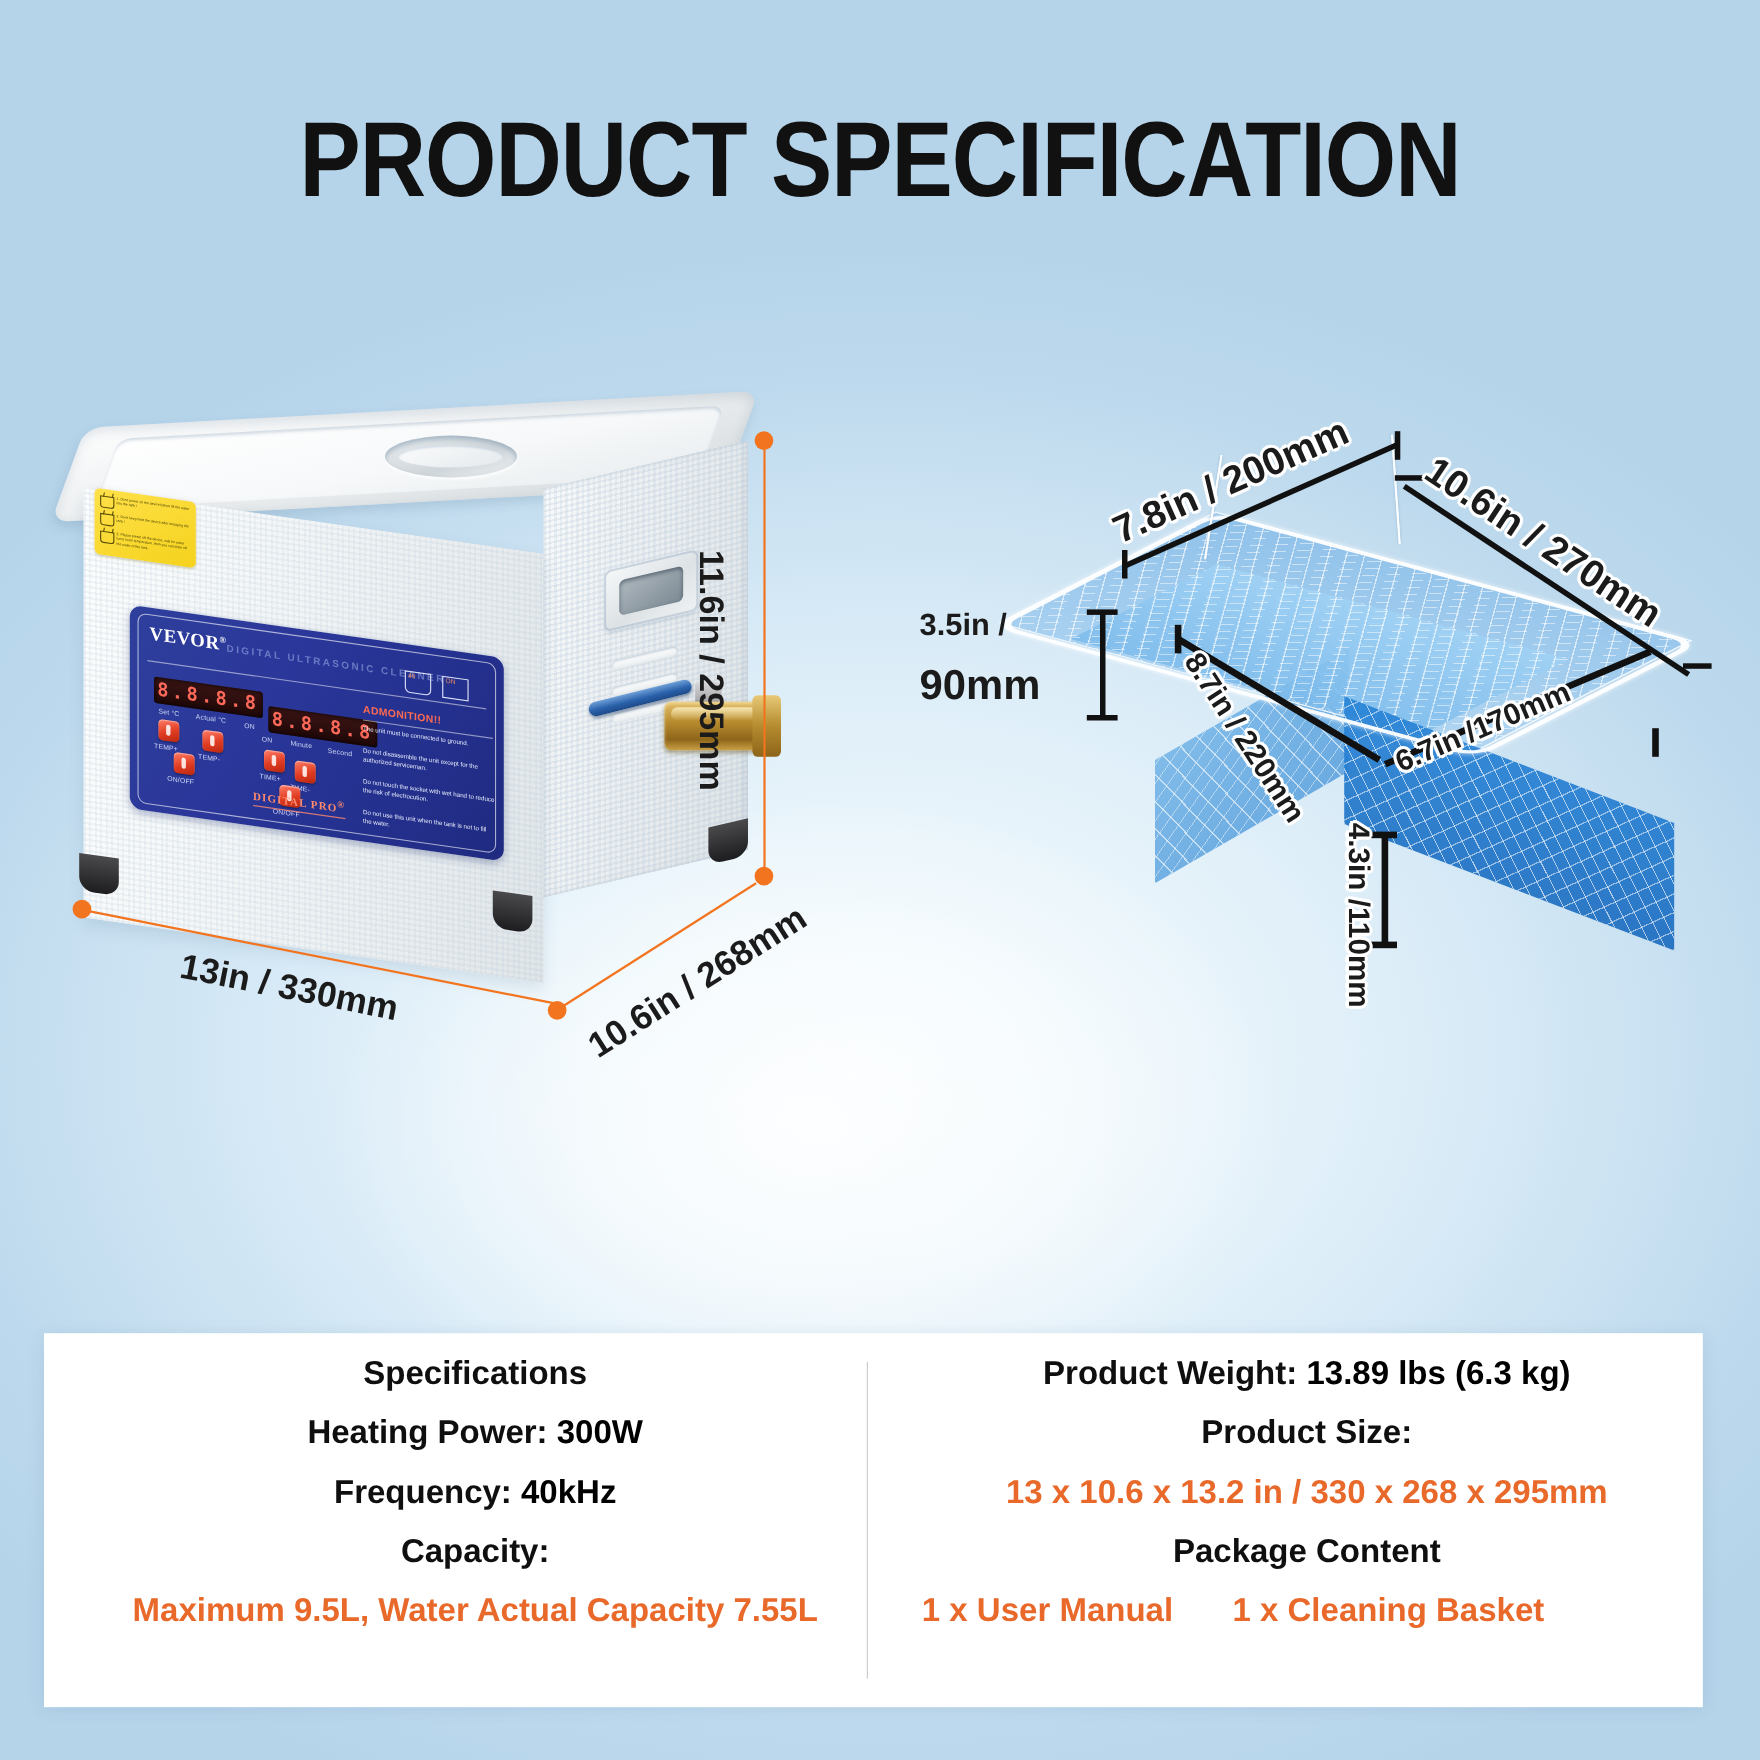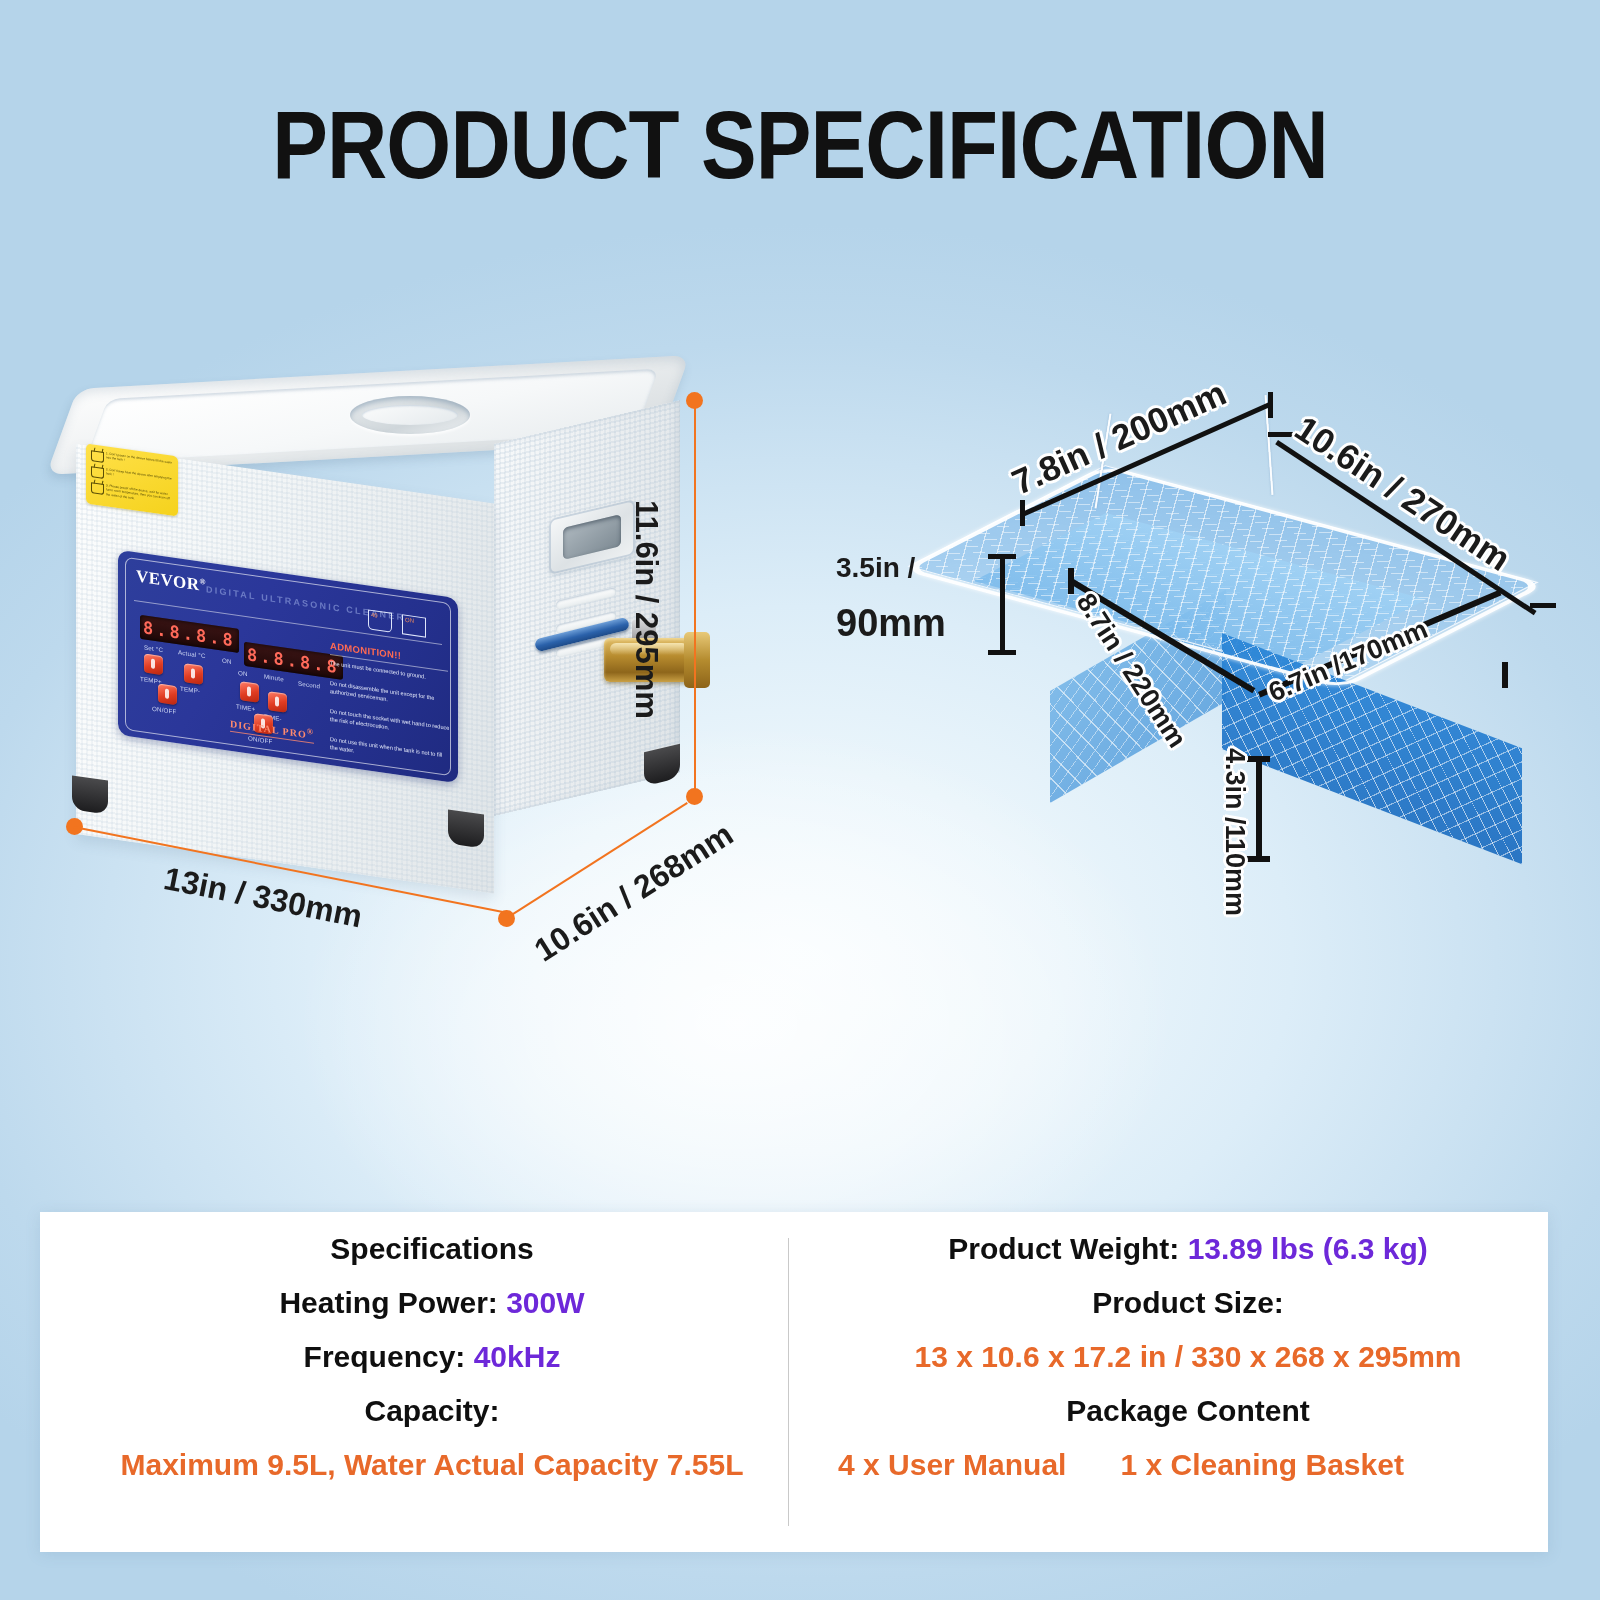--- a/index.html
+++ b/index.html
@@ -225,21 +225,21 @@
   
   #spec{
     position:absolute;left:40px;top:1212px;width:1508px;height:340px;
     background:#fff;box-shadow:0 2px 14px rgba(90,125,160,.16);
   }
   .spec-div{position:absolute;left:748px;top:26px;width:1px;height:288px;background:#c9c9c9;}
   .col{position:absolute;top:22px;text-align:center;}
   .col.left{left:52px;width:680px;}
   .col.right{left:798px;width:700px;}
   .srow{font-size:30px;font-weight:bold;color:#0f0f0f;line-height:1.0;margin-bottom:24px;white-space:nowrap;}
-  .srow .v{color:#6d28d9;}
+  .srow .v{color:#000000;}
   .srow.orange{color:#e8692a;}
   .srow.wide{font-size:30px;}
   .pkg{display:flex;gap:54px;}
 </style>
 </head>
 <body>
 
 <div id="stage">
 
   <div class="title">PRODUCT SPECIFICATION</div>
@@ -406,22 +406,22 @@
       </div>
       <div class="srow">Capacity:</div>
       <div class="srow orange">Maximum 9.5L, Water Actual Capacity 7.55L</div>
     </div>
 
     <div class="col right">
       <div class="srow">
         <span>Product Weight: </span><span class="v">13.89 lbs (6.3 kg)</span>
       </div>
       <div class="srow">Product Size:</div>
-      <div class="srow orange wide">13 x 10.6 x 17.2 in  /  330 x 268 x 295mm</div>
+      <div class="srow orange wide">13 x 10.6 x 13.2 in  /  330 x 268 x 295mm</div>
       <div class="srow">Package Content</div>
       <div class="srow orange pkg">
-        <span>4 x User Manual</span>
+        <span>1 x User Manual</span>
         <span>1 x Cleaning Basket</span>
       </div>
     </div>
   </div>
 
 </div>
 
 </body></html>

